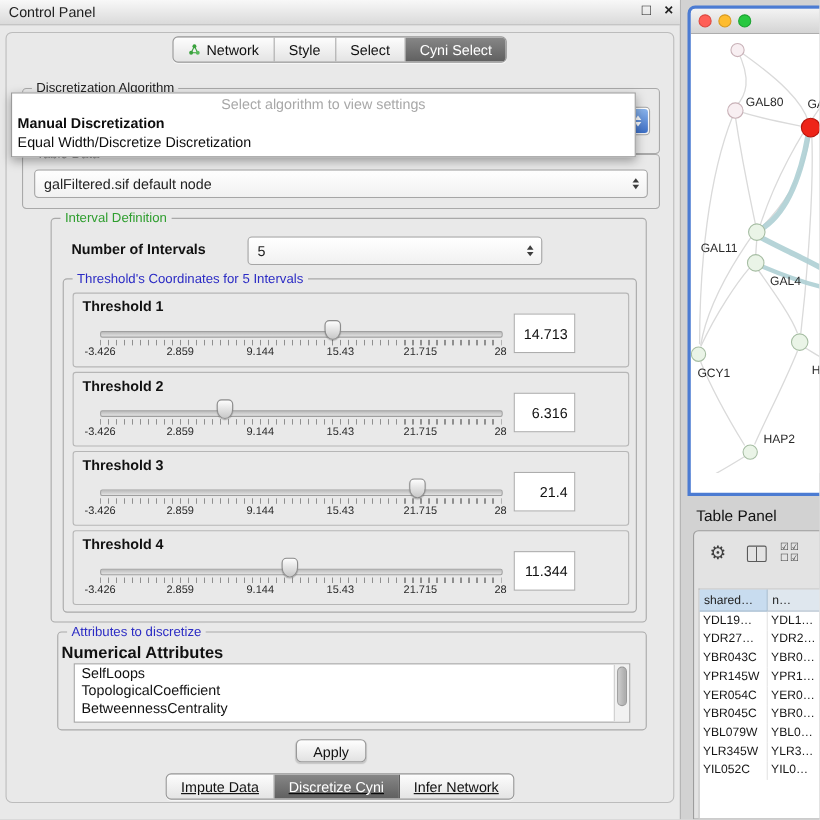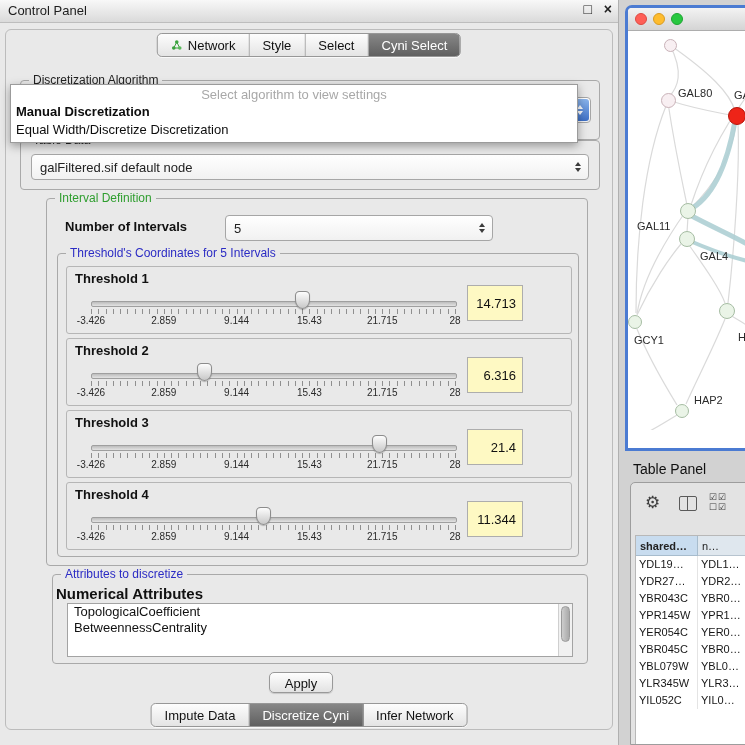--- a/index.html
+++ b/index.html
@@ -10,21 +10,21 @@
   .control-panel{position:absolute;left:0;top:0;width:618px;height:745px;background:#e9e9e9;border-right:1px solid #b0b0b0;}
   .cp-titlebar{position:absolute;left:0;top:0;right:0;height:22px;background:linear-gradient(#f8f8f8,#dadada);border-bottom:1px solid #bdbdbd;}
   .cp-title{position:absolute;left:8px;top:3px;font-size:13px;color:#1d1d1d;}
   .cp-btns{position:absolute;right:6px;top:1px;font-size:14px;color:#222;}
   .cp-btns span{display:inline-block;margin-left:8px;cursor:default;}
   .cp-inner{position:absolute;left:5px;top:29px;width:606px;height:699px;border:1px solid #bcbcbc;border-radius:6px;background:#e9e9e9;}
 
   
   .tabbar{position:absolute;left:50%;transform:translateX(-50%);display:flex;height:22px;border:1px solid #979797;border-radius:5px;overflow:hidden;background:linear-gradient(#fdfdfd,#e4e4e4);box-shadow:0 1px 0 rgba(255,255,255,.7);z-index:5;}
   .tabbar.top{top:33px;}
-  .tabbar.bottom{top:703px;}
+  .tabbar.bottom{top:703px;text-decoration:underline;}
   .tab{display:flex;align-items:center;gap:5px;padding:0 13px;font-size:13px;color:#111;border-right:1px solid #ababab;white-space:nowrap;}
   .tab:last-child{border-right:none;}
   .tab.active{background:linear-gradient(#878787,#606060);color:#fff;border-right-color:#565656;}
 
   
   .group{position:absolute;border:1px solid #a9a9a9;border-radius:4px;}
   .legend{position:absolute;top:-8px;left:8px;background:#e9e9e9;padding:0 4px;font-size:12px;color:#222;white-space:nowrap;}
   .legend.green{color:#2f9e2f;}
   .legend.blue{color:#2b2bc4;}
 
@@ -46,21 +46,21 @@
   .popup-item.bold{font-weight:bold;}
 
   
   .thr-panel{position:absolute;left:8px;width:504px;height:66px;border:1px solid #b6b6b6;border-radius:3px;background:#e9e9e9;}
   .thr-label{position:absolute;left:8px;top:4px;font-size:13px;font-weight:bold;color:#111;}
   .thr-track{position:absolute;left:24px;top:34px;width:364px;height:4px;background:linear-gradient(#bdbdbd,#e3e3e3);border:1px solid #9f9f9f;border-radius:2px;}
   .thr-thumb{position:absolute;top:24px;width:13px;height:16px;background:linear-gradient(#fdfdfd,#c8c8c8);border:1px solid #8c8c8c;border-radius:6px 6px 10px 10px / 6px 6px 12px 12px;box-shadow:0 1px 1px rgba(0,0,0,.25);}
   .thr-ticks{position:absolute;left:24px;top:42px;width:365px;height:5px;background:repeating-linear-gradient(to right,#8f8f8f 0,#8f8f8f 1px,transparent 1px,transparent 7.28px);}
   .thr-scale{position:absolute;left:24px;top:48px;width:364px;height:12px;}
   .thr-scale span{position:absolute;transform:translateX(-50%);font-size:10px;color:#2a2a2a;white-space:nowrap;}
-  .thr-value{position:absolute;right:48px;top:18px;width:56px;height:36px;border:1px solid #adadad;background:#fef9c3;font:13px "Liberation Sans",sans-serif;color:#111;text-align:right;padding:0 6px;box-sizing:border-box;}
+  .thr-value{position:absolute;right:48px;top:18px;width:56px;height:36px;border:1px solid #adadad;background:#ffffff;font:13px "Liberation Sans",sans-serif;color:#111;text-align:right;padding:0 6px;box-sizing:border-box;}
 
   
   .attr-subtitle{position:absolute;left:3px;top:10px;font-size:15px;font-weight:bold;color:#111;}
   .attr-list{position:absolute;left:14px;top:28px;right:14px;height:52px;background:#fff;border:1px solid #a3a3a3;overflow:hidden;}
   .list-item{font-size:13px;line-height:16px;padding-left:6px;color:#111;white-space:nowrap;}
   .vscroll{position:absolute;right:0;top:0;bottom:0;width:13px;background:#f1f1f1;border-left:1px solid #cfcfcf;}
   .vscroll .thumb{position:absolute;left:2px;right:2px;top:2px;height:34px;background:linear-gradient(90deg,#cdcdcd,#a9a9a9);border:1px solid #9a9a9a;border-radius:5px;}
 
   .apply-btn{position:absolute;left:269px;top:672px;width:64px;height:21px;border:1px solid #999;border-radius:5px;background:linear-gradient(#fefefe,#e2e2e2);font:13px "Liberation Sans",sans-serif;color:#111;text-align:center;line-height:19px;box-shadow:0 1px 1px rgba(0,0,0,.15);}
 
@@ -80,21 +80,21 @@
   .node-label{position:absolute;font-size:11px;color:#2a2a2a;white-space:nowrap;}
 
   .tp-label{position:absolute;left:633px;top:461px;font-size:14px;color:#111;}
   .table-window{position:absolute;left:630px;top:482px;width:120px;height:263px;background:#e3e3e3;border:1px solid #9d9d9d;border-radius:5px 0 0 0;overflow:hidden;box-sizing:border-box;}
   .tp-toolbar{position:relative;height:50px;}
   .gear{position:absolute;left:14px;top:9px;font-size:17px;color:#3f3f3f;}
   .cols-icon{position:absolute;left:48px;top:13px;width:16px;height:13px;border:1px solid #5a5a5a;border-radius:2px;background:linear-gradient(90deg,transparent 0 7px,#5a5a5a 7px 8px,transparent 8px);}
   .tp-checks{position:absolute;left:78px;top:9px;font-size:9px;line-height:10px;color:#3f3f3f;letter-spacing:1px;}
   .tp-grid{position:absolute;left:4px;top:52px;right:0;bottom:0;background:#fff;border:1px solid #b8b8b8;border-right:none;border-bottom:none;}
   .tp-header{display:flex;height:20px;font-size:11px;color:#222;}
-  .tp-header .h1{width:62px;background:#c8dcef;border-right:1px solid #a7bccd;border-bottom:1px solid #a7bccd;line-height:20px;padding-left:4px;box-sizing:border-box;font-weight:bold;}
+  .tp-header .h1{width:62px;background:#c8dcef;border-right:1px solid #a7bccd;border-bottom:1px solid #a7bccd;line-height:20px;padding-left:4px;box-sizing:border-box;}
   .tp-header .h2{flex:1;background:#dfe7ee;border-bottom:1px solid #b7c4cf;line-height:20px;padding-left:4px;}
   .tp-row{display:flex;height:17px;font-size:11px;color:#161616;}
   .tp-row .c1{width:62px;border-right:1px solid #e4e4e4;line-height:17px;padding-left:3px;box-sizing:border-box;white-space:nowrap;overflow:hidden;}
   .tp-row .c2{flex:1;line-height:17px;padding-left:3px;white-space:nowrap;overflow:hidden;}
 </style>
 </head>
 <body>
 
 <div class="root">
 
@@ -237,20 +237,21 @@
           <div class="thr-thumb" style="left: 188.577px;"></div>
           <input class="thr-value" readonly="" value="11.344" style="">
         </div>
       </div>
     </div>
 
     <div class="group" style="left:52px;top:574px;width:534px;height:88px;">
       <span class="legend blue">Attributes to discretize</span>
       <div class="attr-subtitle">Numerical Attributes</div>
       <div class="attr-list">
+        <div class="list-item">SelfLoops</div>
         <div class="list-item">TopologicalCoefficient</div>
         <div class="list-item">BetweennessCentrality</div>
         <div class="vscroll">
             <div class="thumb"></div>
           </div>
       </div>
     </div>
 
     <button class="apply-btn">Apply</button>
 

